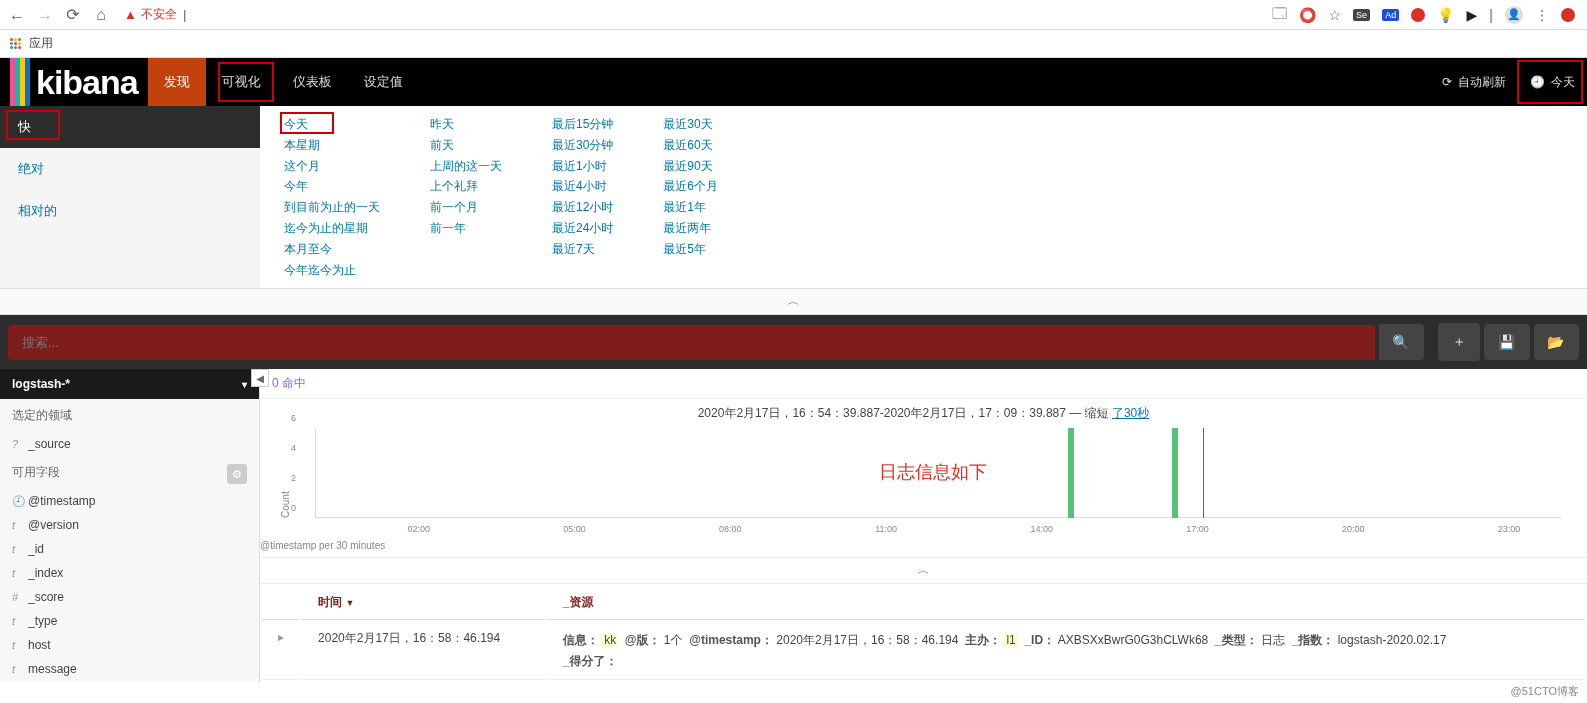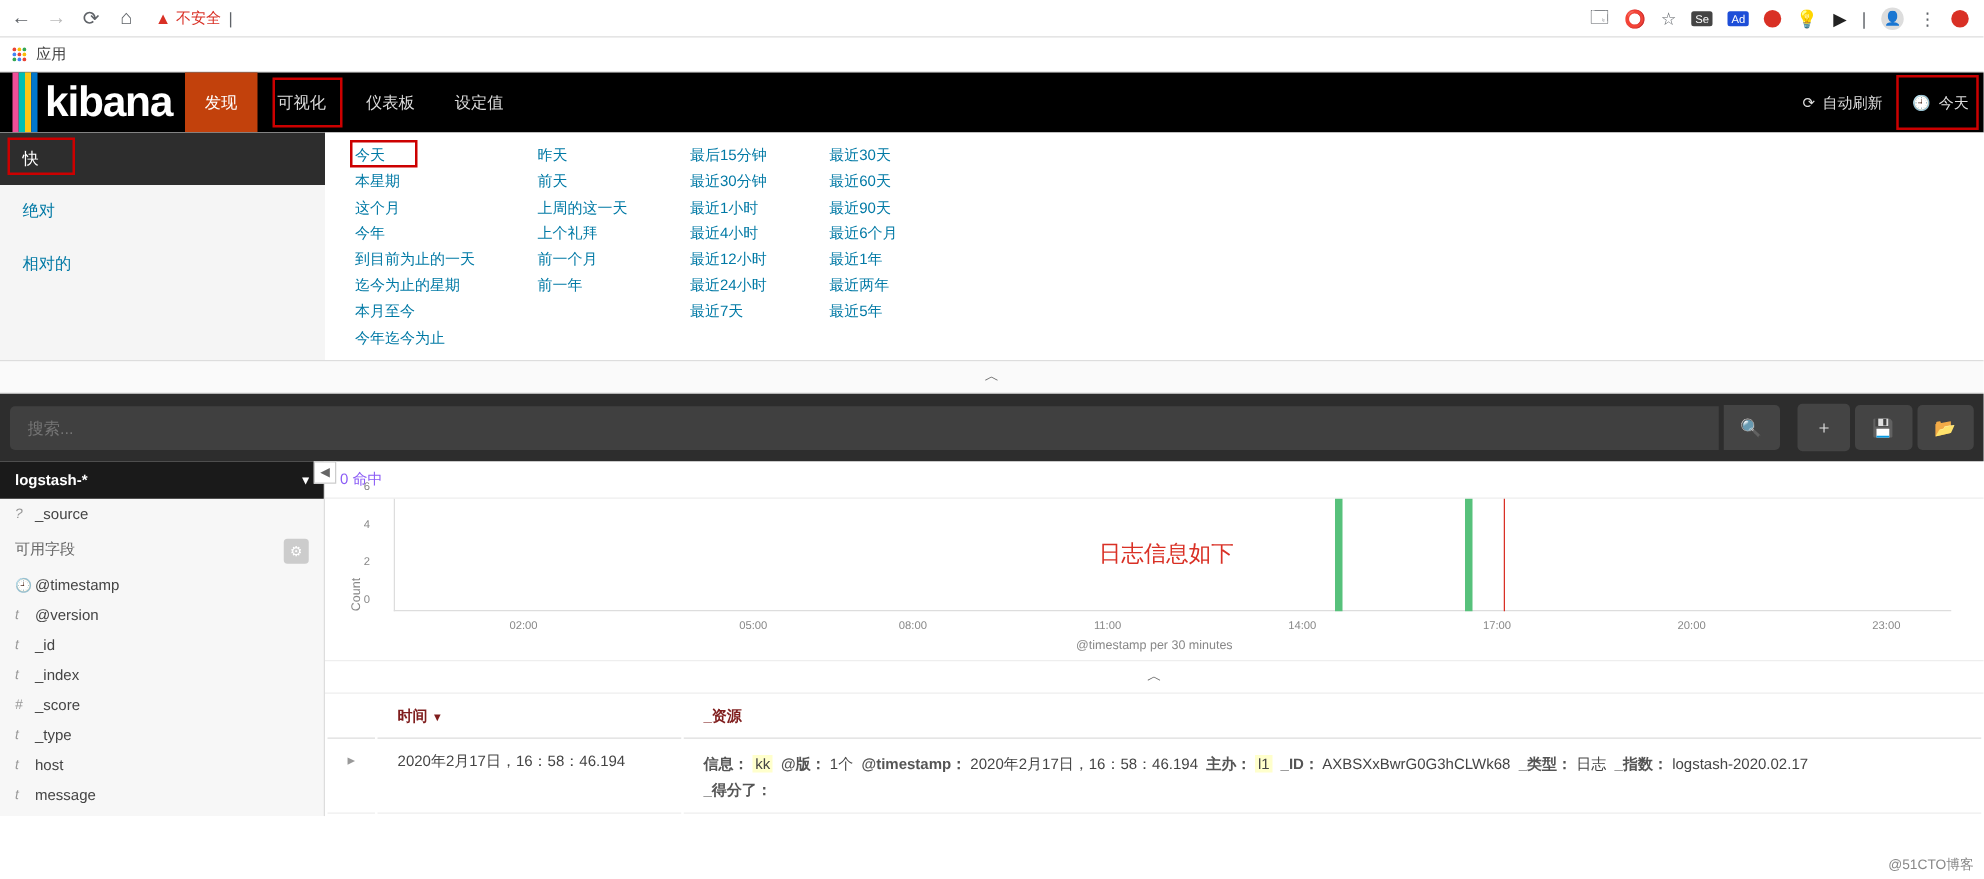--- a/index.html
+++ b/index.html
@@ -50,21 +50,21 @@
 .time-tab { padding: 12px 18px; color: #0079a5; font-size: 13px; cursor: pointer; }
 .time-tab.active { background: #2d2d2d; color: #fff; }
 .time-cols { display: flex; padding: 10px 24px; gap: 50px; position: relative; }
 .time-col { display: flex; flex-direction: column; gap: 4px; }
 .time-col a { color: #0079a5; font-size: 12px; text-decoration: none; cursor: pointer; line-height: 1.4; }
 
 .collapse-bar { text-align: center; padding: 4px 0; background: #fafafa; border-bottom: 1px solid #ddd; cursor: pointer; color: #666; font-size: 12px; }
 
 
 .search-bar { display: flex; align-items: center; background: #2d2d2d; padding: 8px; gap: 4px; }
-.search-input { flex: 1; background: #404040; border: none; color: #aaa; padding: 10px 14px; font-size: 13px; border-radius: 4px 0 0 4px; outline: none; }
+.search-input { flex: 1; background: #7f1d1d; border: none; color: #aaa; padding: 10px 14px; font-size: 13px; border-radius: 4px 0 0 4px; outline: none; }
 .search-btn, .tool-btn { background: #444; color: #ddd; border: none; padding: 10px 14px; font-size: 14px; cursor: pointer; border-radius: 4px; }
 .search-btn { border-radius: 0 4px 4px 0; margin-right: 10px; }
 
 
 .main { display: flex; }
 .sidebar { width: 260px; background: #f7f7f7; border-right: 1px solid #ddd; position: relative; }
 .sidebar-handle { position: absolute; right: -10px; top: 0; width: 18px; height: 18px; background: #fff; border: 1px solid #ccc; display: flex; align-items: center; justify-content: center; font-size: 10px; color: #666; cursor: pointer; }
 .index-header { background: #1a1a1a; color: #fff; padding: 8px 12px; font-size: 12px; font-weight: bold; display: flex; align-items: center; justify-content: space-between; }
 .index-header .caret { font-size: 10px; }
 .side-section { padding: 8px 12px; font-size: 12px; color: #666; }
@@ -82,21 +82,21 @@
 .chart-wrap { display: flex; padding: 0 16px; position: relative; }
 .chart-ylabel { writing-mode: vertical-rl; transform: rotate(180deg); font-size: 10px; color: #888; padding: 20px 4px; }
 .chart { flex: 1; position: relative; height: 110px; }
 .chart-grid { position: absolute; left: 20px; right: 10px; top: 0; bottom: 20px; border-left: 1px solid #ddd; border-bottom: 1px solid #ddd; }
 .ytick { position: absolute; left: 0; font-size: 9px; color: #888; transform: translate(-4px, -50%); }
 .bar-el { position: absolute; bottom: 20px; width: 6px; background: #57c17b; }
 .red-line { position: absolute; bottom: 20px; width: 1px; background: #d93025; }
 .chart-overlay { position: absolute; left: 50%; top: 40%; transform: translate(-50%, -50%); color: #d93025; font-size: 18px; }
 .chart-xaxis { position: absolute; left: 20px; right: 10px; bottom: 0; height: 18px; }
 .xtick { position: absolute; bottom: 4px; font-size: 9px; color: #888; transform: translateX(-50%); }
-.chart-xlabel { text-align: center; font-size: 10px; color: #888; padding: 2px 0 6px; }
+.chart-xlabel { font-size: 10px; color: #888; padding: 2px 0 6px; }
 
 .collapse2 { text-align: center; padding: 4px; border-top: 1px solid #eee; border-bottom: 1px solid #eee; cursor: pointer; color: #666; }
 
 
 .doc-table { width: 100%; font-size: 12px; }
 .doc-table th { text-align: left; padding: 8px 16px; font-weight: bold; color: #7f1d1d; border-bottom: 1px solid #ddd; }
 .doc-table td { padding: 8px 16px; vertical-align: top; color: #444; border-bottom: 1px solid #eee; }
 .doc-table .expand { width: 20px; color: #999; cursor: pointer; }
 .doc-source .k { font-weight: bold; color: #555; }
 .doc-source { line-height: 1.7; }
@@ -253,20 +253,21 @@
   <button class="tool-btn"><span>📂</span></button>
 </div>
 
 <div class="main">
   <div class="sidebar">
     <div class="index-header">
       <span>logstash-*</span>
         <span class="caret">▾</span>
     </div>
     <div class="sidebar-handle">◀</div>
+    <div class="side-section">选定的领域</div>
     <div class="field">
         <span class="ft">?</span>
         <span>_source</span>
       </div>
     <div class="side-section"><span>可用字段</span><span class="gear-btn">⚙</span></div>
     <div class="field">
         <span class="ft clock">🕘</span>
         <span>@timestamp</span>
       </div>
     <div class="field">
@@ -294,29 +295,32 @@
         <span>host</span>
       </div>
     <div class="field">
         <span class="ft">t</span>
         <span>message</span>
       </div>
   </div>
 
   <div class="content">
     <div class="hits">0 命中</div>
+    <div class="time-range">
+      <span>2020年2月17日，16：54：39.887-2020年2月17日，17：09：39.887 — 缩短</span> <a>了30秒</a>
+    </div>
 
     <div class="chart-wrap">
       <div class="chart-ylabel">Count</div>
       <div class="chart" id="chart">
         <div class="chart-grid"></div>
         <div class="chart-overlay">日志信息如下</div>
         <div class="chart-xaxis" id="xaxis">
             <div class="xtick" style="left: 8.33333%;">02:00</div>
-            <div class="xtick" style="left: 20.8333%; margin-left: 28px;">05:00</div>
+            <div class="xtick" style="left: 20.8333%;">05:00</div>
             <div class="xtick" style="left: 33.3333%;">08:00</div>
             <div class="xtick" style="left: 45.8333%;">11:00</div>
             <div class="xtick" style="left: 58.3333%;">14:00</div>
             <div class="xtick" style="left: 70.8333%;">17:00</div>
             <div class="xtick" style="left: 83.3333%;">20:00</div>
             <div class="xtick" style="left: 95.8333%;">23:00</div>
           </div>
       <div class="ytick" style="bottom: 20px;">0</div>
           <div class="ytick" style="bottom: 50px;">2</div>
           <div class="ytick" style="bottom: 80px;">4</div>

